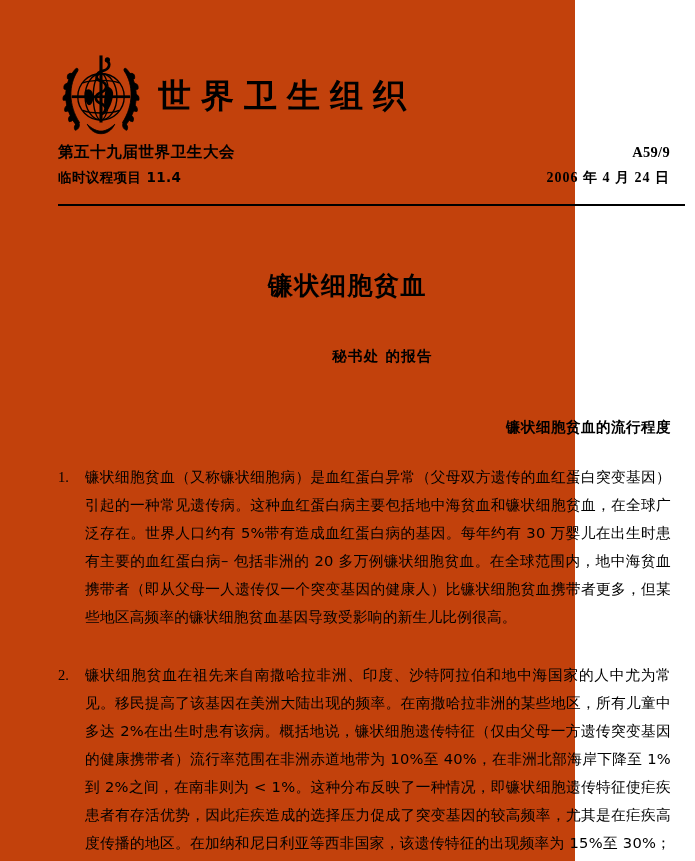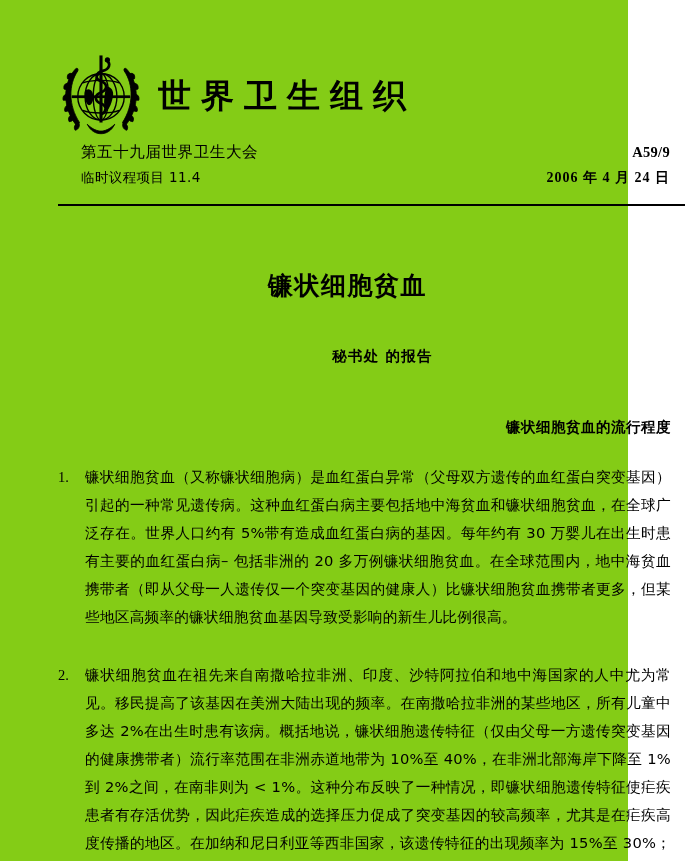--- a/index.html
+++ b/index.html
@@ -12,24 +12,24 @@
     width: 695px;
     height: 861px;
     overflow: hidden;
     font-family: "DejaVu Sans", "Liberation Sans", sans-serif;
     color: #000000;
     -webkit-font-smoothing: none;
   }
 
   .page {
     position: relative;
-    width: 628px;
+    width: 575px;
     height: 861px;
     box-sizing: border-box;
-    background: #84cc16;
+    background: #c2410c;
   }
 
   
   .masthead {
     position: absolute;
     left: 58px;
     top: 50px;
     width: 612px;
     height: 90px;
     display: flex;
@@ -60,23 +60,22 @@
   }
   .header-row {
     display: flex;
     justify-content: space-between;
     align-items: baseline;
     white-space: nowrap;
   }
   .header-row.first { margin-bottom: 6px; }
   .hdr-left {
     font-size: 15.5px;
-    font-weight: normal;
+    font-weight: bold;
     letter-spacing: 0.6px;
-    margin-left: 23px;
   }
   .hdr-left.small {
     font-size: 13.5px;
     letter-spacing: 0.4px;
     text-align: right;
   }
   .hdr-right {
     font-family: "Liberation Serif", "DejaVu Serif", serif;
     font-size: 14.5px;
     font-weight: bold;

